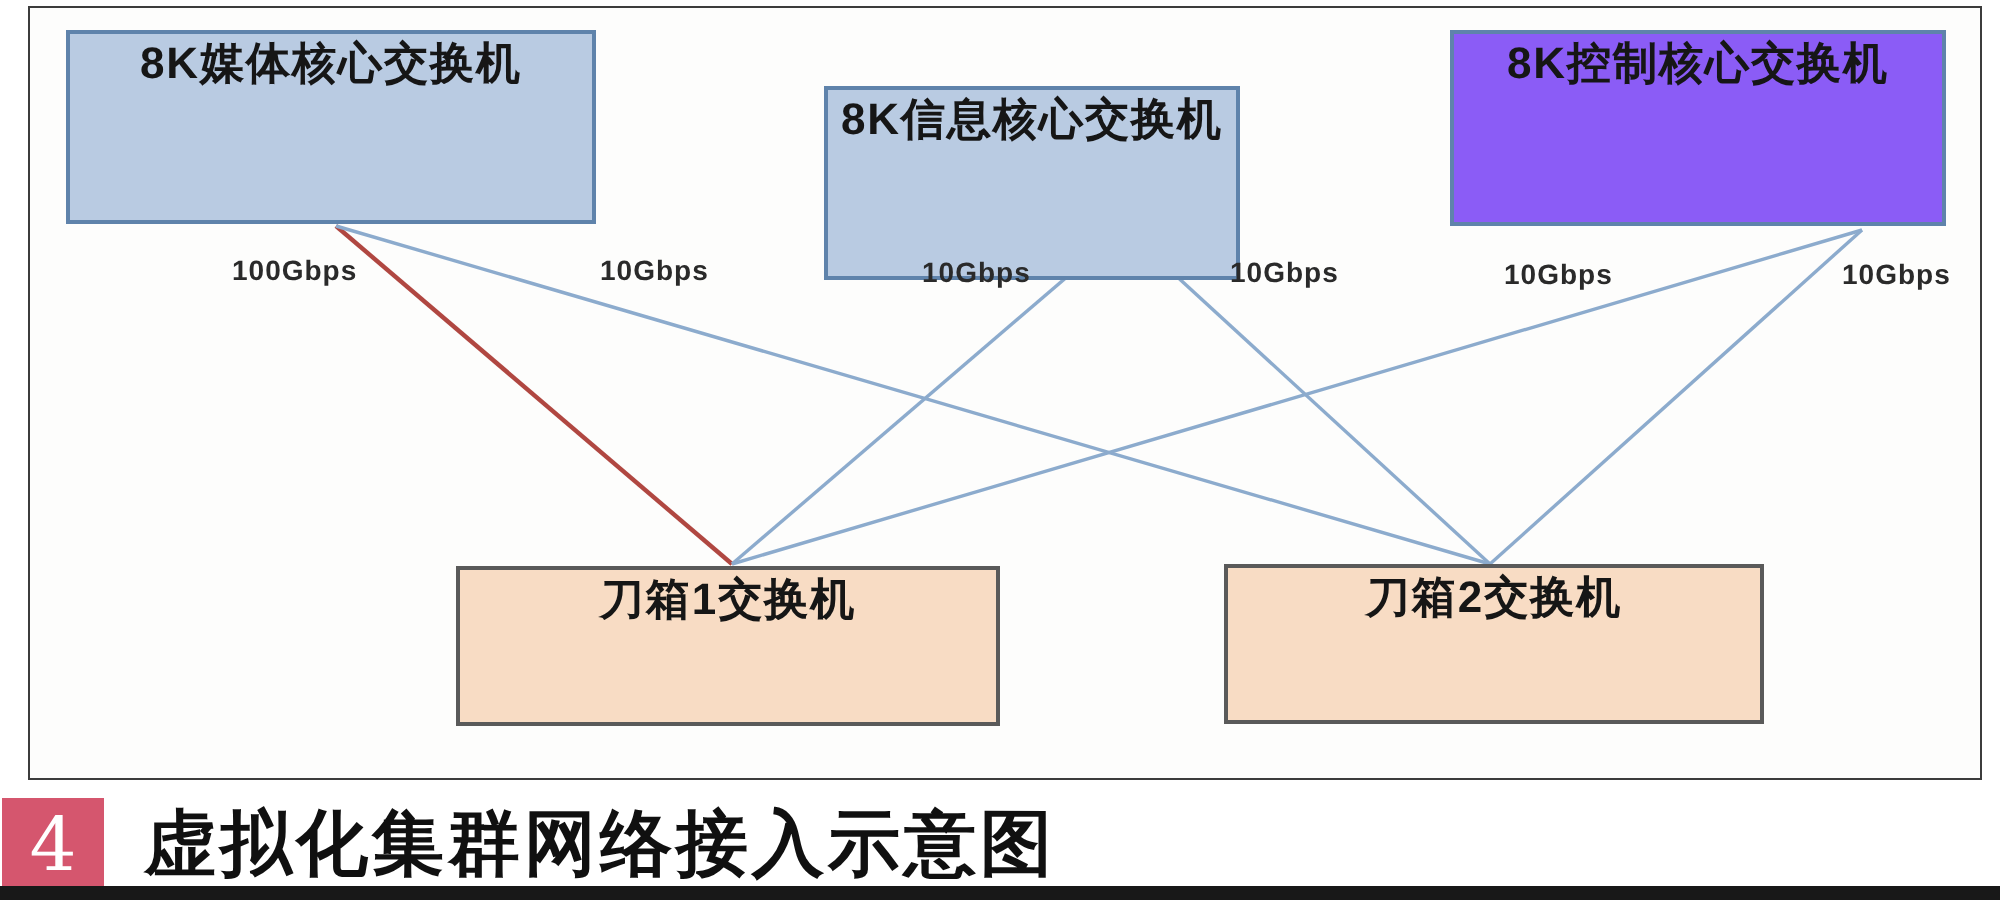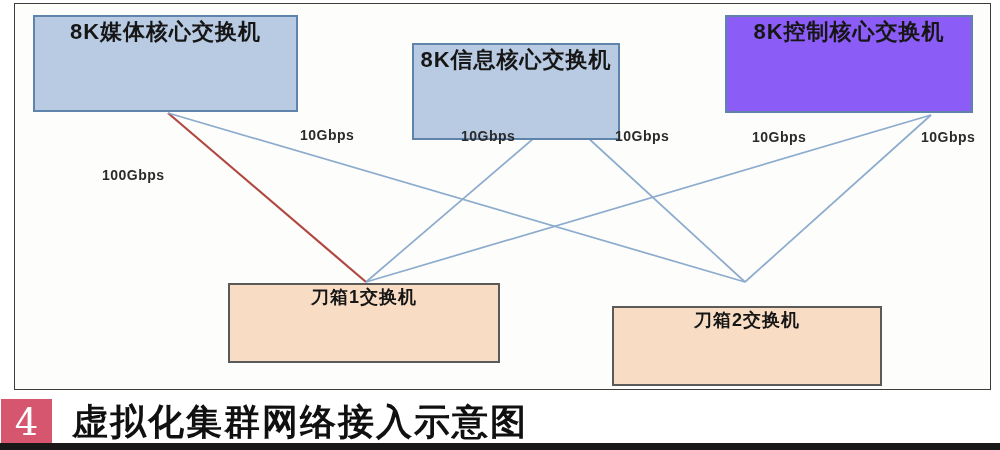--- a/index.html
+++ b/index.html
@@ -11,31 +11,31 @@
     position:absolute;left:14px;top:3px;width:975px;height:385px;
     border:1px solid #3c3c3c;background:#fdfdfc;
   }
   #edge-svg{position:absolute;left:0;top:0;width:1000px;height:450px;pointer-events:none;}
   .node{
     position:absolute;display:flex;align-items:flex-start;justify-content:center;
     font-weight:bold;color:#161616;letter-spacing:1px;
     box-sizing:border-box;text-align:center;
   }
   .node.core{background:#b9cbe2;border:2px solid #5f83ab;font-size:22px;}
-  .node.blade{background:#f8dcc4;border:2px solid #5a5a5a;font-size:18px;}
+  .node.blade{background:#f8dcc4;border:2px solid #5a5a5a;font-size:22px;}
   #node-media  {left:33px; top:15px; width:265px;height:97px;}
   #node-info   {left:412px;top:15px; width:208px;height:97px;margin-top:28px;}
   #node-control{left:725px;top:15px; width:248px;height:98px;}
   #node-blade1 {left:228px;top:283px;width:272px;height:80px;}
   #node-blade2 {left:612px;top:282px;width:270px;height:80px;}
   .bw{
     position:absolute;font-size:14px;font-weight:bold;color:#2a2a2a;
     white-space:nowrap;letter-spacing:0.5px;
   }
-  #bw-0{left:102px;top:127px;margin-top:40px;}
+  #bw-0{left:116px;top:127px;}
   #bw-1{left:300px;top:127px;}
   #bw-2{left:461px;top:128px;}
   #bw-3{left:615px;top:128px;}
   #bw-4{left:752px;top:129px;}
   #bw-5{left:921px;top:129px;}
   .caption-badge{
     position:absolute;left:1px;top:399px;width:51px;height:46px;
     display:flex;align-items:center;justify-content:center;
     color:#ffffff;font-family:"DejaVu Serif",serif;font-size:37px;line-height:1;
   }
@@ -65,21 +65,21 @@
 </div>
 <div class="node core" id="node-info" style="background: rgb(185, 203, 226); border-color: rgb(95, 131, 171);">
   <span>8K信息核心交换机</span>
 </div>
 <div class="node core" id="node-control" style="background: #8b5cf6; border-color: rgb(95, 131, 171);">
   <span>8K控制核心交换机</span>
 </div>
 <div class="node blade" id="node-blade1" style="background: rgb(248, 220, 196); border-color: rgb(90, 90, 90);">
   <span>刀箱1交换机</span>
 </div>
-<div class="node blade" id="node-blade2" style="background: rgb(248, 220, 196); border-color: rgb(90, 90, 90); margin-top: 24px;">
+<div class="node blade" id="node-blade2" style="background: rgb(248, 220, 196); border-color: rgb(90, 90, 90);">
   <span>刀箱2交换机</span>
 </div>
 
 <div class="bw" id="bw-0">100Gbps</div>
 <div class="bw" id="bw-1">10Gbps</div>
 <div class="bw" id="bw-2">10Gbps</div>
 <div class="bw" id="bw-3">10Gbps</div>
 <div class="bw" id="bw-4">10Gbps</div>
 <div class="bw" id="bw-5">10Gbps</div>
 

